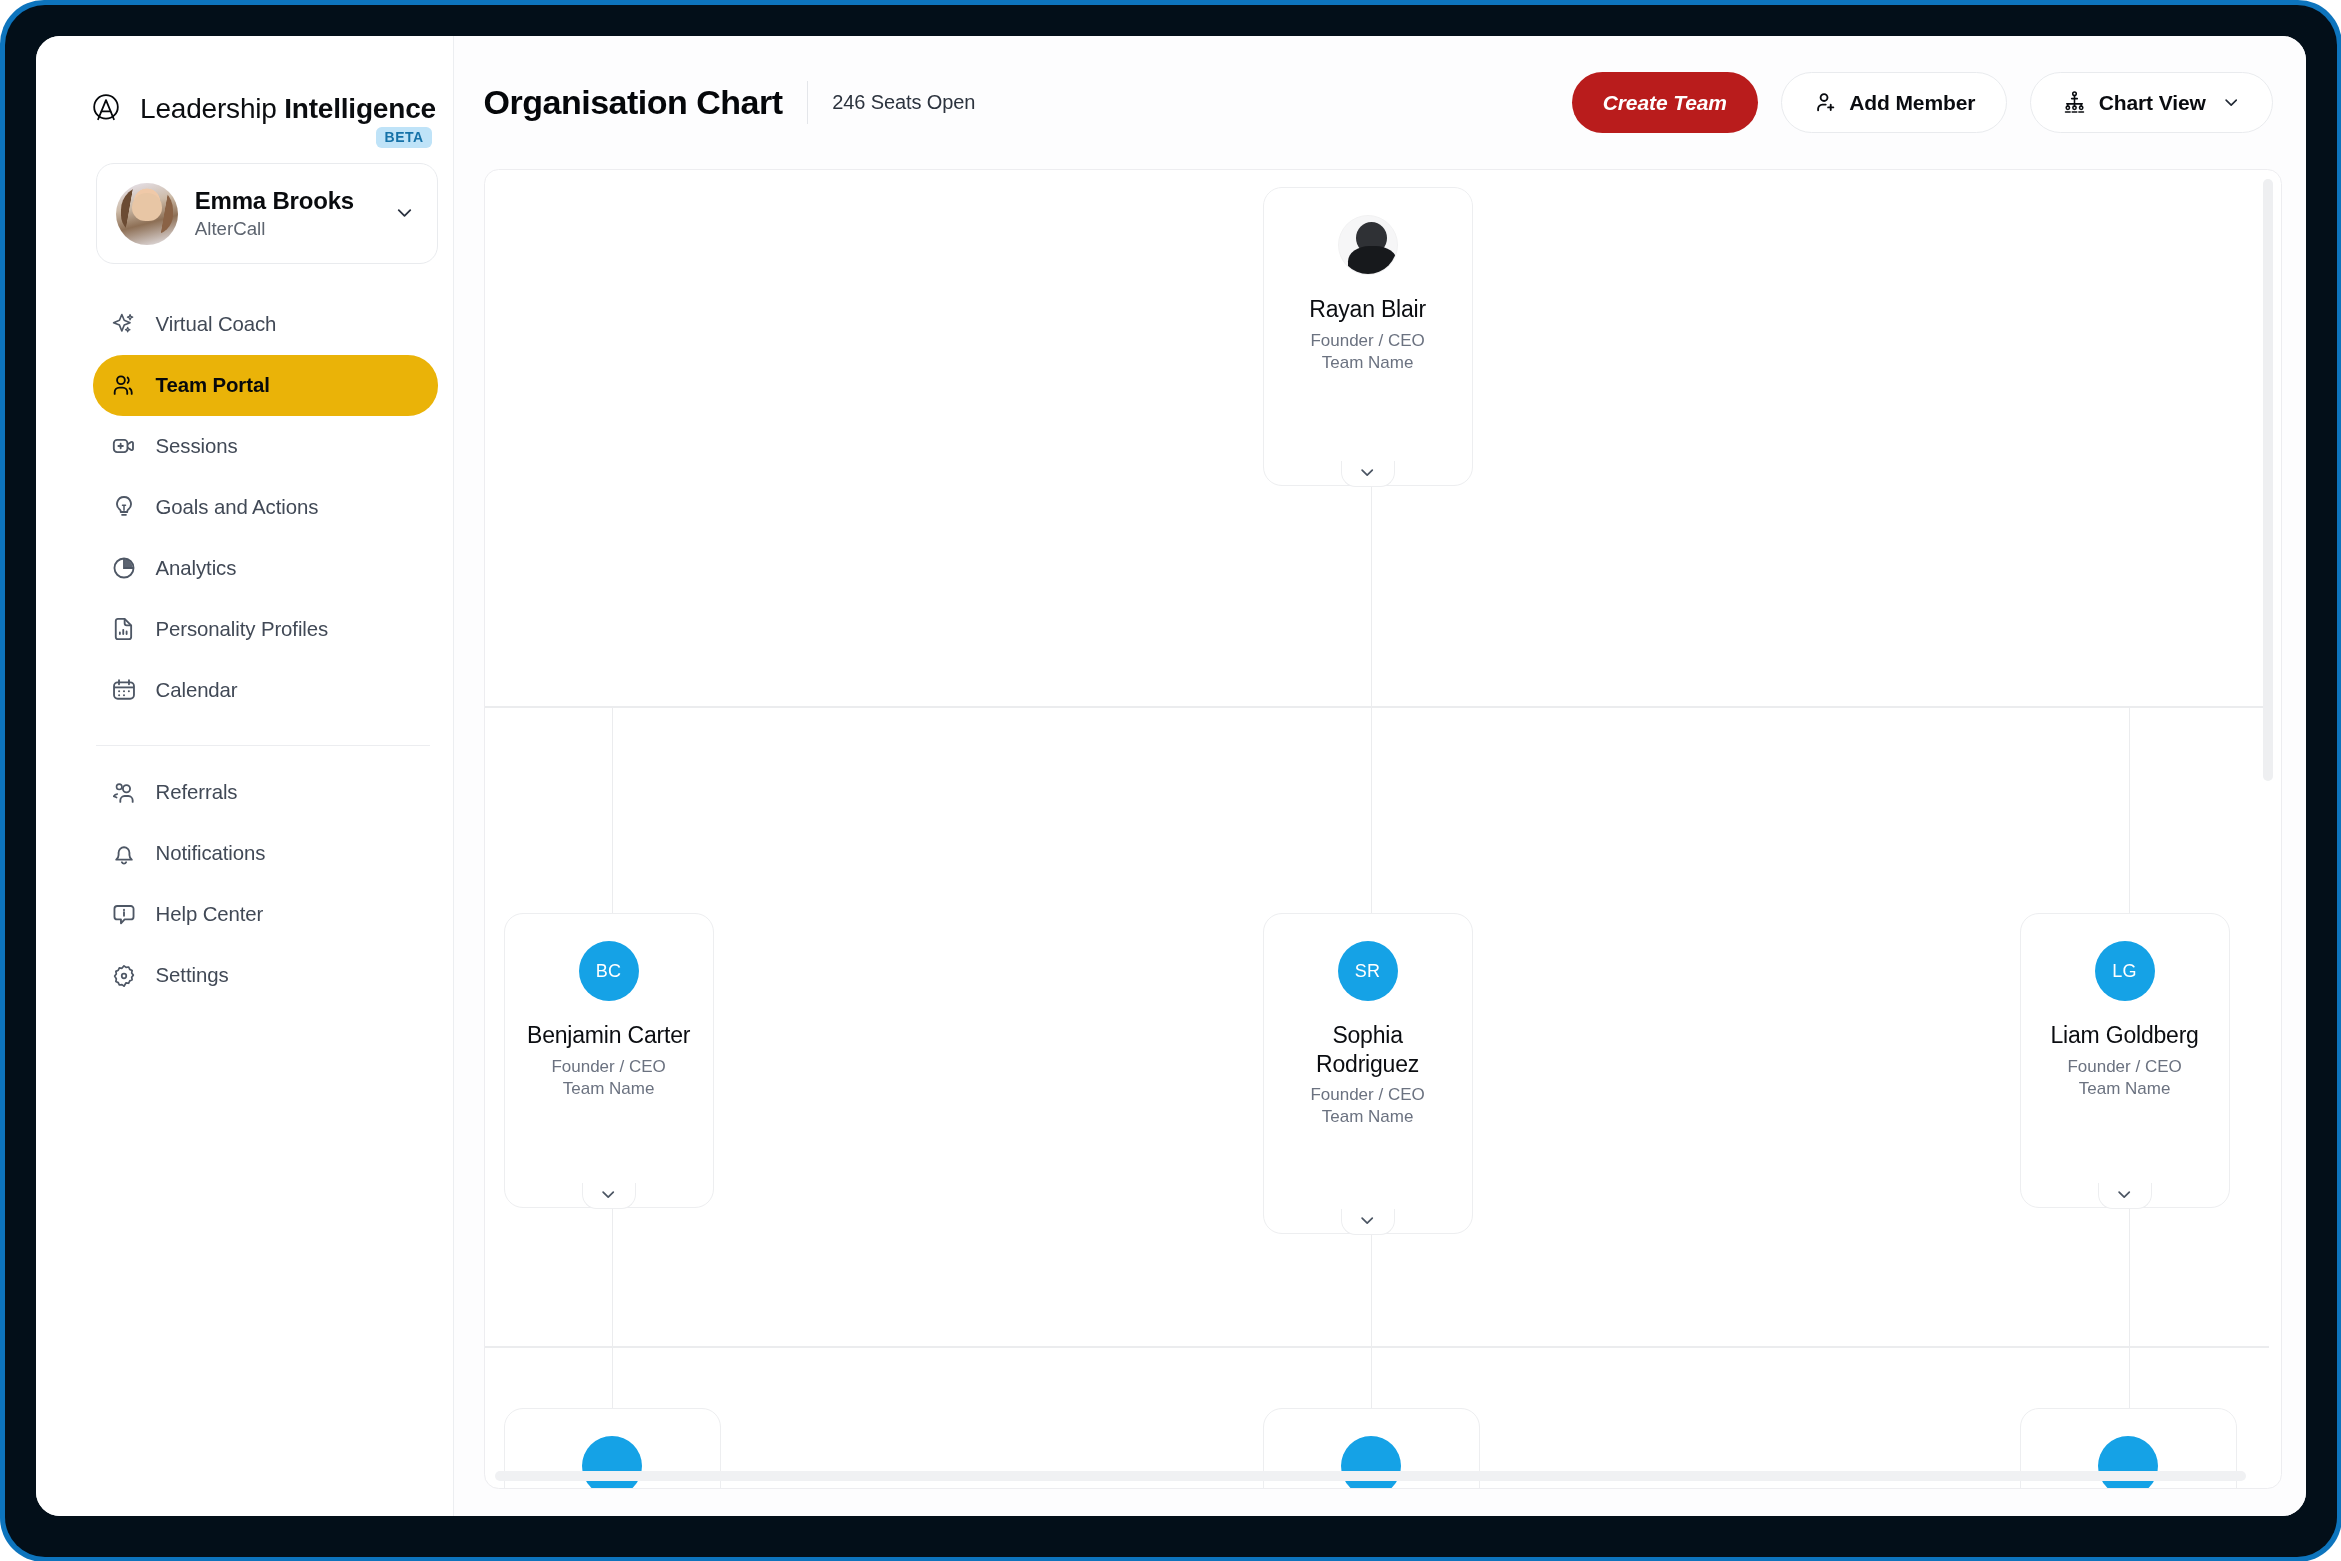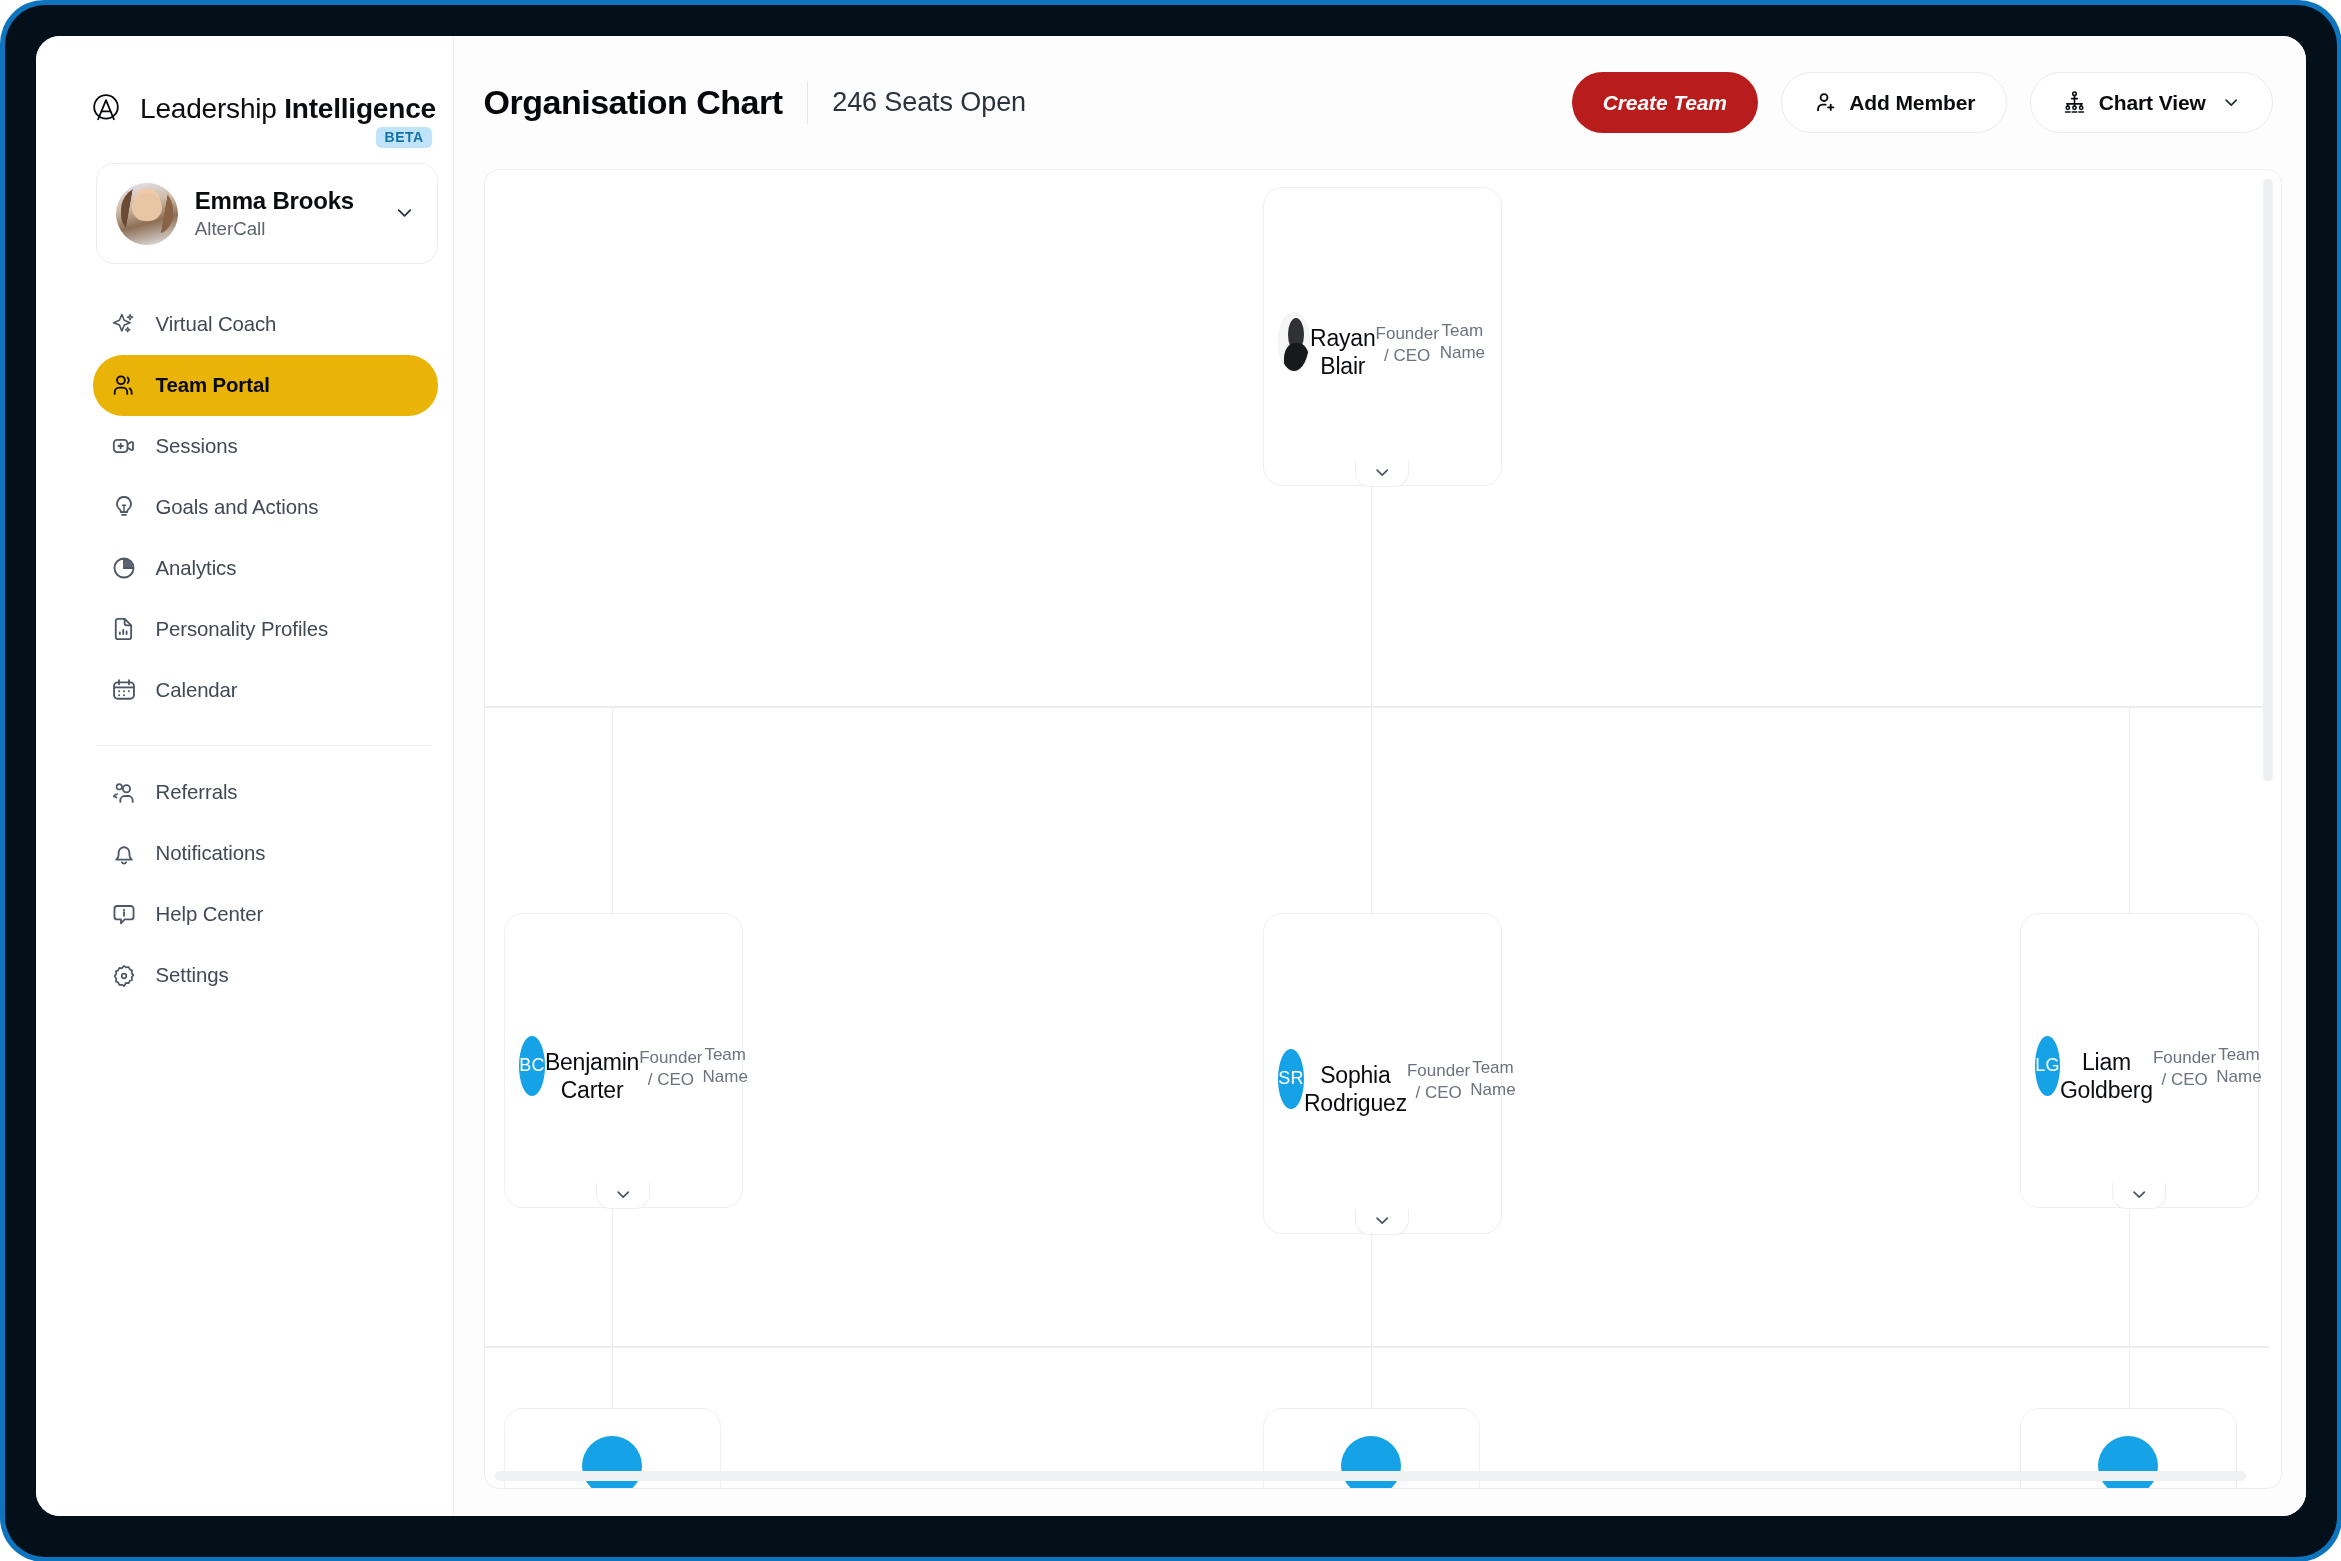--- a/index.html
+++ b/index.html
@@ -184,21 +184,21 @@
     letter-spacing: -0.5px;
     white-space: nowrap;
   }
   #title-sep {
     width: 1.7px;
     height: 43px;
     background: #e4e6ea;
     margin: 0 24px;
   }
   #seats-open {
-    font-size: 27px;
+    font-size: 20px;
     color: #2c333e;
     white-space: nowrap;
     letter-spacing: -0.1px;
   }
   #topbar-actions {
     margin-left: auto;
     display: flex;
     align-items: center;
     gap: 23px;
   }
@@ -255,26 +255,26 @@
   }
   .edge-h {
     position: absolute;
     height: 1.7px;
     background: #ebecee;
   }
 
   
   .node {
     position: absolute;
-    width: 239px;
+    width: 210px;
     background: #ffffff;
     border: 1.7px solid #edeef0;
     border-radius: 19px;
     display: flex;
-    flex-direction: row;
+    flex-direction: column;
     align-items: center;
     padding: 27px 14.7px 17px 14.7px;
     z-index: 3;
   }
   .node .node-avatar-photo {
     width: 60px; height: 60px;
     border-radius: 50%;
     overflow: hidden;
     background: #f6f6f7;
     border: 1.1px solid #f1f1f2;

